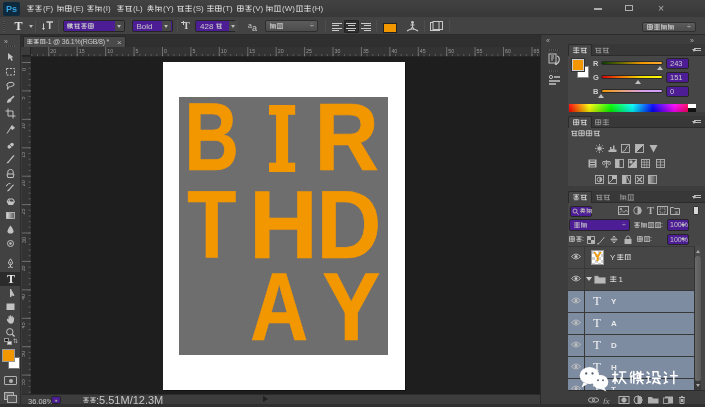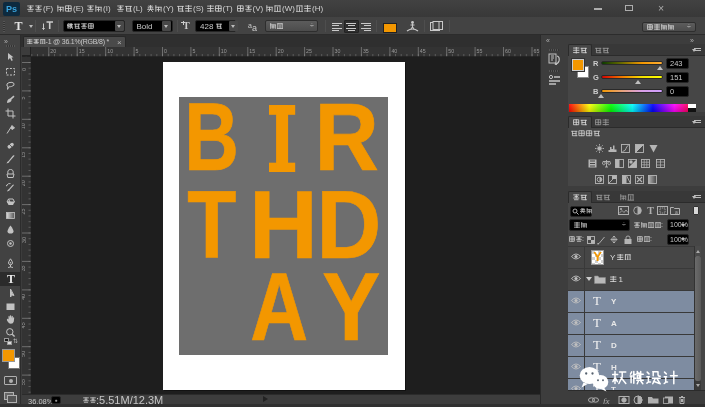--- a/index.html
+++ b/index.html
@@ -1,21 +1,21 @@
 <!DOCTYPE html>
 <html><head><meta charset="utf-8">
 <style>
 *{margin:0;padding:0;box-sizing:border-box}
 html,body{width:705px;height:407px;overflow:hidden;background:#3c3c3c;
   font-family:"Liberation Sans",sans-serif;-webkit-font-smoothing:antialiased}
 .abs{position:absolute}
 .fl{display:flex;align-items:center;white-space:nowrap}
 #app{position:relative;width:705px;height:407px}
 .sep{position:absolute;width:1px;background:#353535;border-right:1px solid #4e4e4e}
-.ibox{position:absolute;background:#000000;border:1px solid #252525;border-radius:2px;color:#c9c9c9}
+.ibox{position:absolute;background:#4c1d95;border:1px solid #252525;border-radius:2px;color:#c9c9c9}
 .lbox{position:absolute;background:linear-gradient(#5c5c5c,#4c4c4c);border:1px solid #2e2e2e;border-radius:2px;color:#d6d6d6}
 </style></head><body>
 <div id="app">
 
 <div class="abs" style="left:0;top:0;width:705px;height:17px;background:linear-gradient(#424242,#383838)"></div>
 <div class="abs" style="left:3px;top:2px;width:17px;height:14px;background:#0d2a3f;border-radius:2px;color:#39a3dc;font-weight:bold;font-size:9px;text-align:center;line-height:14px">Ps</div>
 <div class="abs fl" style="left:27px;top:4px;height:9px;color:#d2d2d2;font-size:8px">
       <svg style="display:inline-block;vertical-align:top" width="15" height="7" viewBox="0 0 15 7" fill="none" stroke="#d2d2d2" stroke-width="0.12142857142857143" stroke-linecap="round">
         <g transform="translate(0,0) scale(7)">
           <path d="M.1,.14H.9M.3,.38H.7M.1,.62H.9M.22,.88H.78M.5,.14V.62" stroke-width="0.12142857142857143"></path>

